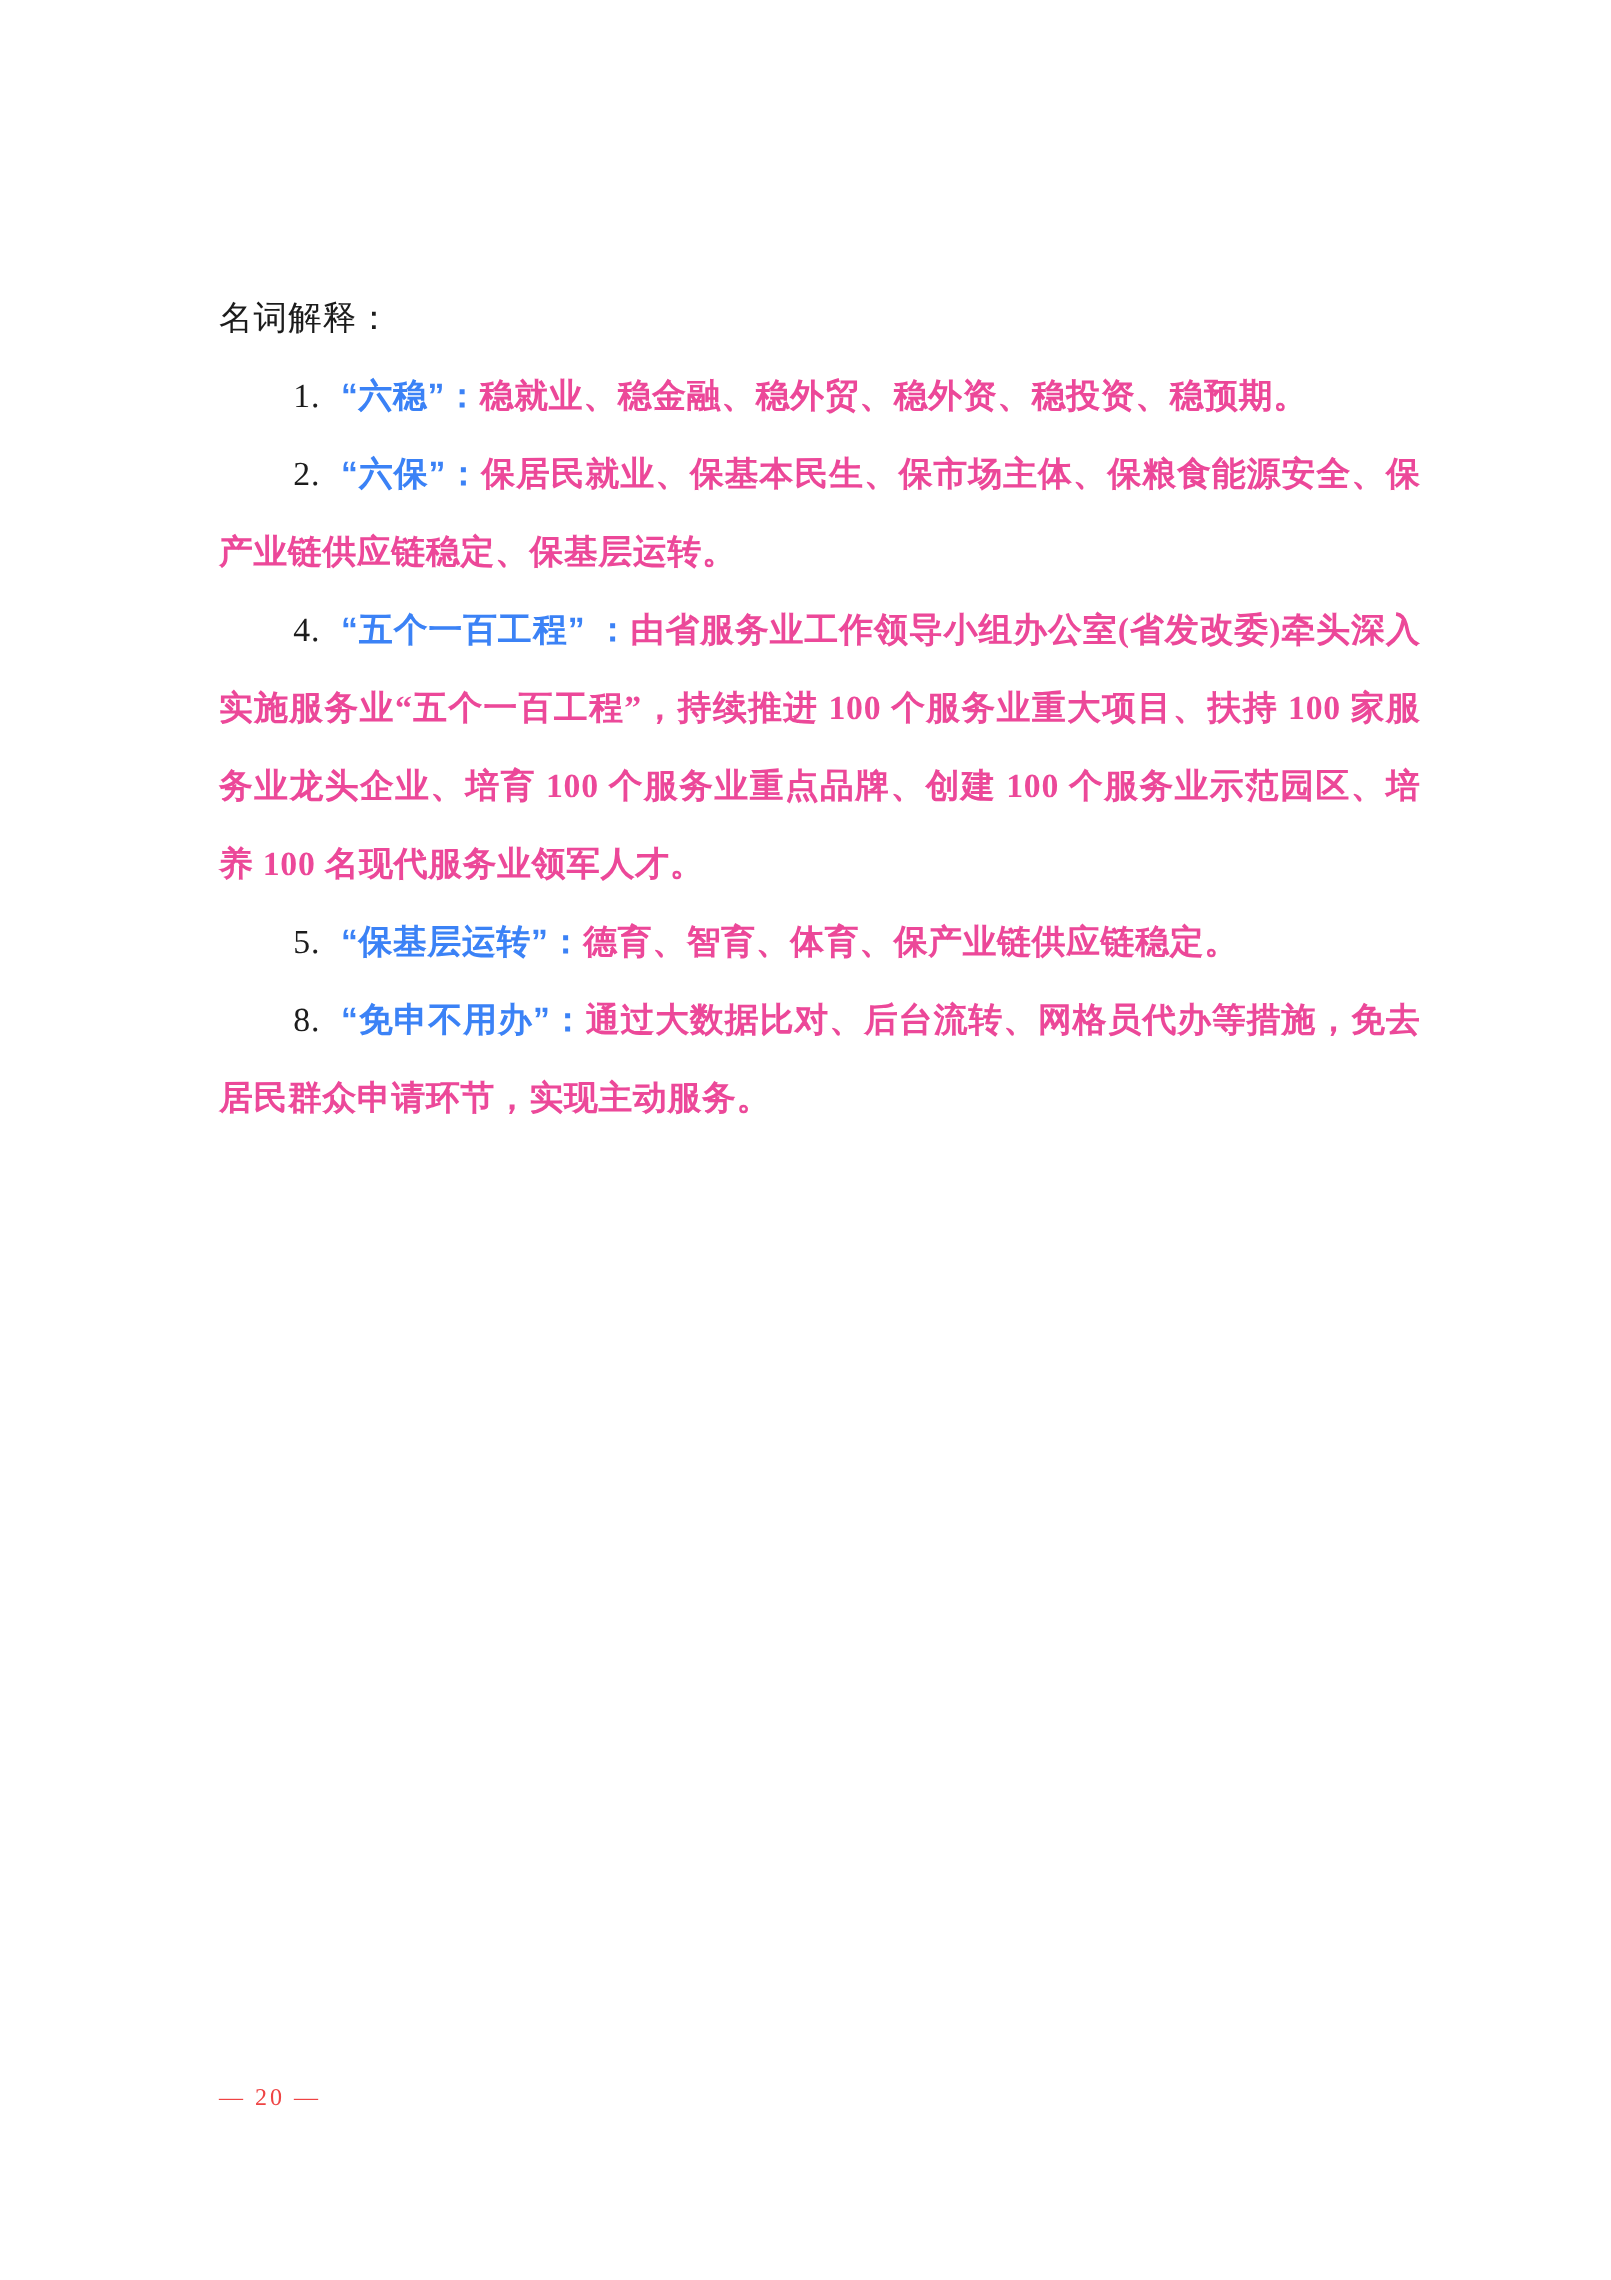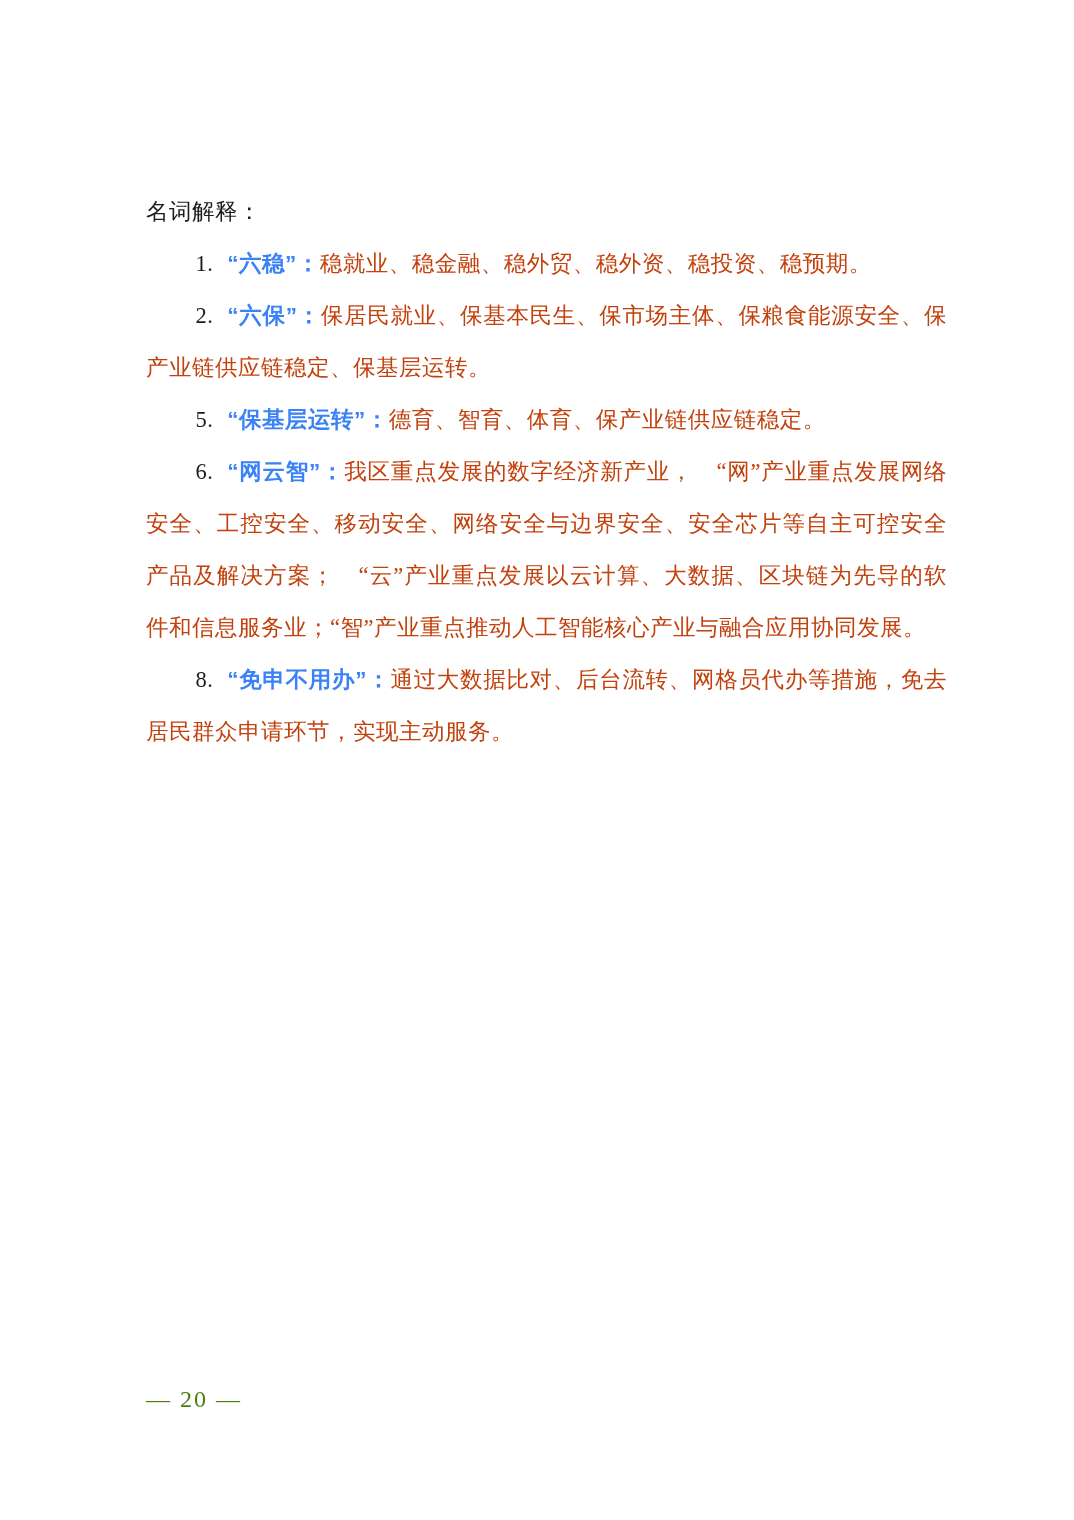--- a/index.html
+++ b/index.html
@@ -41,50 +41,51 @@
     font-family: "Liberation Serif", "DejaVu Serif", serif;
     margin-right: 0.62em;
   }
   .term {
     font-family: "Liberation Sans", "DejaVu Sans", sans-serif;
     font-weight: bold;
     color: #3b82f6;
     letter-spacing: 0.5px;
   }
   .body-text {
-    color: #c2410c;
+    color: #ec4899;
+    font-weight: bold;
   }
   .page-number {
     position: absolute;
     left: 146px;
     top: 1378px;
-    font-size: 24px;
+    font-size: 16px;
     line-height: 42px;
-    color: #4d7c0f;
+    color: #ef4444;
     letter-spacing: 2px;
     font-family: "Liberation Serif", "DejaVu Serif", serif;
   }
 </style>
 </head>
 <body>
 
 <div class="page">
   <div class="content">
 
     <p class="doc-title">名词解释：</p>
 
     <p class="item"><span class="num">1.</span><span class="term">“六稳”：</span><span class="body-text">稳就业、稳金融、稳外贸、稳外资、稳投资、稳预期。</span></p>
 
     <p class="item"><span class="num">2.</span><span class="term">“六保”：</span><span class="body-text">保居民就业、保基本民生、保市场主体、保粮食能源安全、保产业链供应链稳定、保基层运转。</span></p>
 
 
+    <p class="item"><span class="num">4.</span><span class="term">“五个一百工程” ：</span><span class="body-text">由省服务业工作领导小组办公室(省发改委)牵头深入实施服务业“五个一百工程”，持续推进 100 个服务业重大项目、扶持 100 家服务业龙头企业、培育 100 个服务业重点品牌、创建 100 个服务业示范园区、培养 100 名现代服务业领军人才。</span></p>
 
     <p class="item"><span class="num">5.</span><span class="term">“保基层运转”：</span><span class="body-text">德育、智育、体育、保产业链供应链稳定。</span></p>
 
-    <p class="item"><span class="num">6.</span><span class="term">“网云智”：</span><span class="body-text">我区重点发展的数字经济新产业，　“网”产业重点发展网络安全、工控安全、移动安全、网络安全与边界安全、安全芯片等自主可控安全产品及解决方案；　“云”产业重点发展以云计算、大数据、区块链为先导的软件和信息服务业；“智”产业重点推动人工智能核心产业与融合应用协同发展。</span></p>
 
 
     <p class="item"><span class="num">8.</span><span class="term">“免申不用办”：</span><span class="body-text">通过大数据比对、后台流转、网格员代办等措施，免去居民群众申请环节，实现主动服务。</span></p>
 
   </div>
 
   <div class="page-number">— 20 —</div>
 </div>
 
 </body></html>

